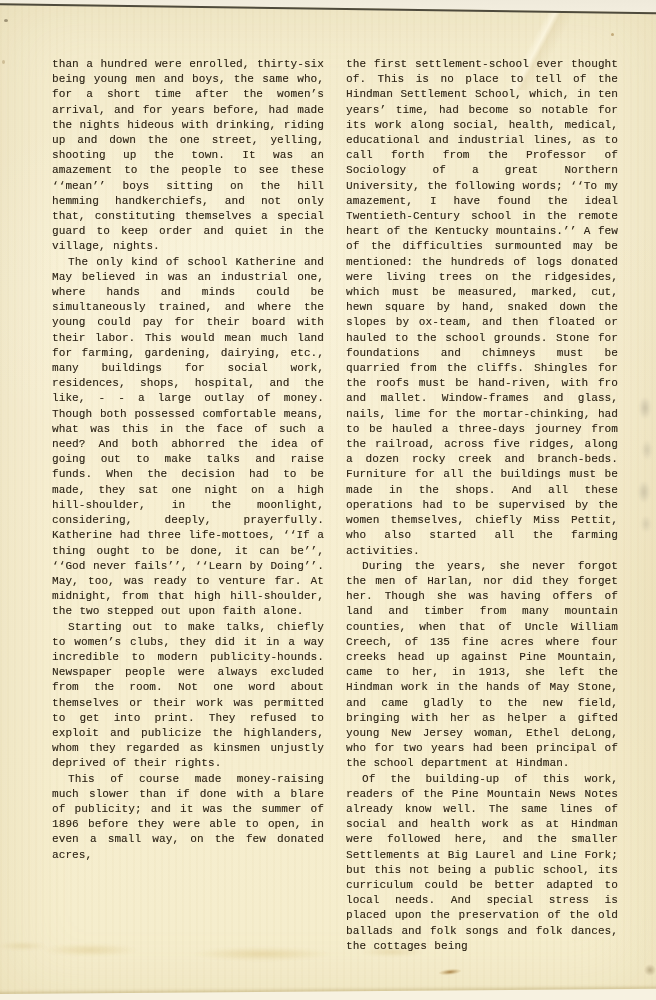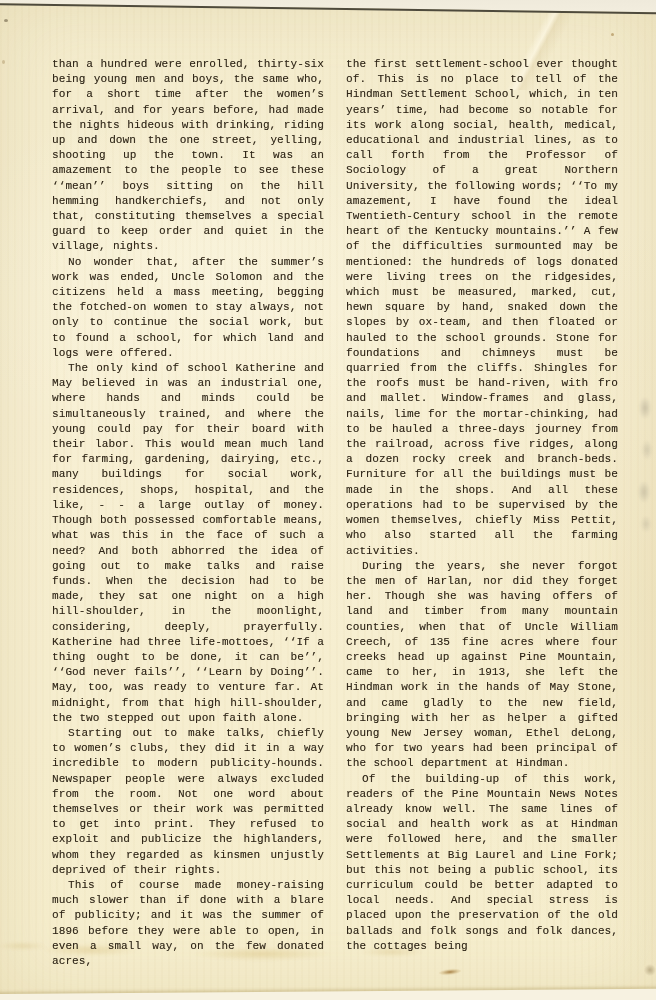--- a/index.html
+++ b/index.html
@@ -97,21 +97,20 @@
   <div class="stain-dash"></div>
   <div class="edge-smudge-right"></div>
   <div class="corner-smudge"></div>
   <div class="speck speck-1"></div>
   <div class="speck speck-2"></div>
   <div class="speck speck-3"></div>
 
   <div class="page-text">
     <div class="column">
       <p>than a hundred were enrolled, thirty-six being young men and boys, the same who, for a short time after the women’s arrival, and for years before, had made the nights hideous with drinking, riding up and down the one street, yelling, shooting up the town. It was an amazement to the people to see these ‘‘mean’’ boys sitting on the hill hemming handkerchiefs, and not only that, constituting themselves a special guard to keep order and quiet in the village, nights.</p>
-      <p class="indent">No wonder that, after the summer’s work was ended, Uncle Solomon and the citizens held a mass meeting, begging the fotched-on women to stay always, not only to continue the social work, but to found a school, for which land and logs were offered.</p>
       <p class="indent">The only kind of school Katherine and May believed in was an industrial one, where hands and minds could be simultaneously trained, and where the young could pay for their board with their labor. This would mean much land for farming, gardening, dairying, etc., many buildings for social work, residences, shops, hospital, and the like, - - a large outlay of money. Though both possessed comfortable means, what was this in the face of such a need? And both abhorred the idea of going out to make talks and raise funds. When the decision had to be made, they sat one night on a high hill-shoulder, in the moonlight, considering, deeply, prayerfully. Katherine had three life-mottoes, ‘‘If a thing ought to be done, it can be’’, ‘‘God never fails’’, ‘‘Learn by Doing’’. May, too, was ready to venture far. At midnight, from that high hill-shoulder, the two stepped out upon faith alone.</p>
       <p class="indent">Starting out to make talks, chiefly to women’s clubs, they did it in a way incredible to modern publicity-hounds. Newspaper people were always excluded from the room. Not one word about themselves or their work was permitted to get into print. They refused to exploit and publicize the highlanders, whom they regarded as kinsmen unjustly deprived of their rights.</p>
       <p class="indent">This of course made money-raising much slower than if done with a blare of publicity; and it was the summer of 1896 before they were able to open, in even a small way, on the few donated acres,</p>
     </div>
     <div class="column">
       <p>the first settlement-school ever thought of. This is no place to tell of the Hindman Settlement School, which, in ten years’ time, had become so notable for its work along social, health, medical, educational and industrial lines, as to call forth from the Professor of Sociology of a great Northern University, the following words; ‘‘To my amazement, I have found the ideal Twentieth-Century school in the remote heart of the Kentucky mountains.’’ A few of the difficulties surmounted may be mentioned: the hundreds of logs donated were living trees on the ridgesides, which must be measured, marked, cut, hewn square by hand, snaked down the slopes by ox-team, and then floated or hauled to the school grounds. Stone for foundations and chimneys must be quarried from the cliffs. Shingles for the roofs must be hand-riven, with fro and mallet. Window-frames and glass, nails, lime for the mortar-chinking, had to be hauled a three-days journey from the railroad, across five ridges, along a dozen rocky creek and branch-beds. Furniture for all the buildings must be made in the shops. And all these operations had to be supervised by the women themselves, chiefly Miss Pettit, who also started all the farming activities.</p>
       <p class="indent">During the years, she never forgot the men of Harlan, nor did they forget her. Though she was having offers of land and timber from many mountain counties, when that of Uncle William Creech, of 135 fine acres where four creeks head up against Pine Mountain, came to her, in 1913, she left the Hindman work in the hands of May Stone, and came gladly to the new field, bringing with her as helper a gifted young New Jersey woman, Ethel deLong, who for two years had been principal of the school department at Hindman.</p>
       <p class="indent">Of the building-up of this work, readers of the Pine Mountain News Notes already know well. The same lines of social and health work as at Hindman were followed here, and the smaller Settlements at Big Laurel and Line Fork; but this not being a public school, its curriculum could be better adapted to local needs. And special stress is placed upon the preservation of the old ballads and folk songs and folk dances, the cottages being</p>
     </div>
   </div>

